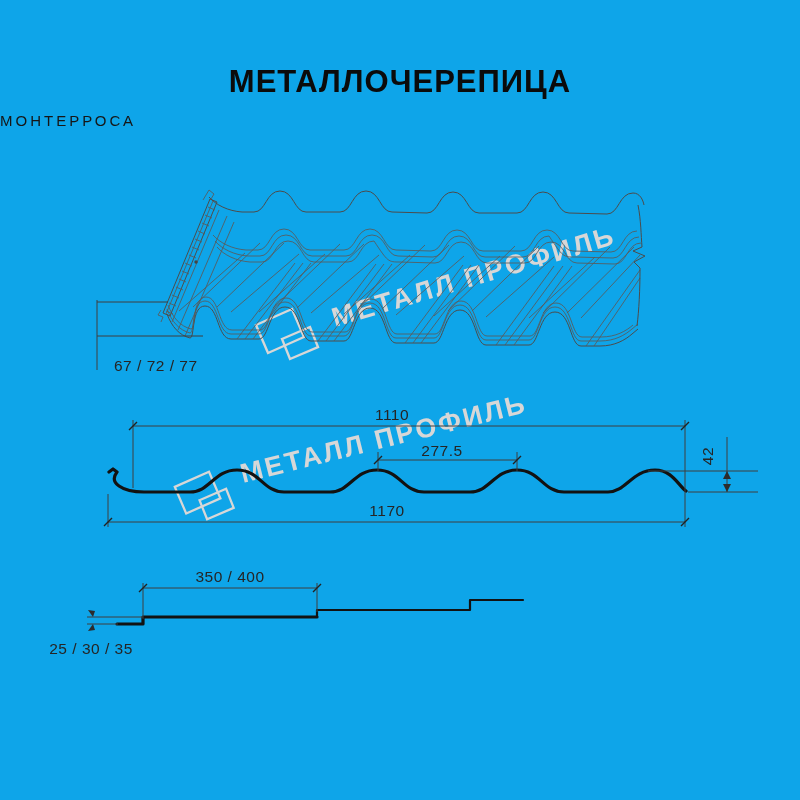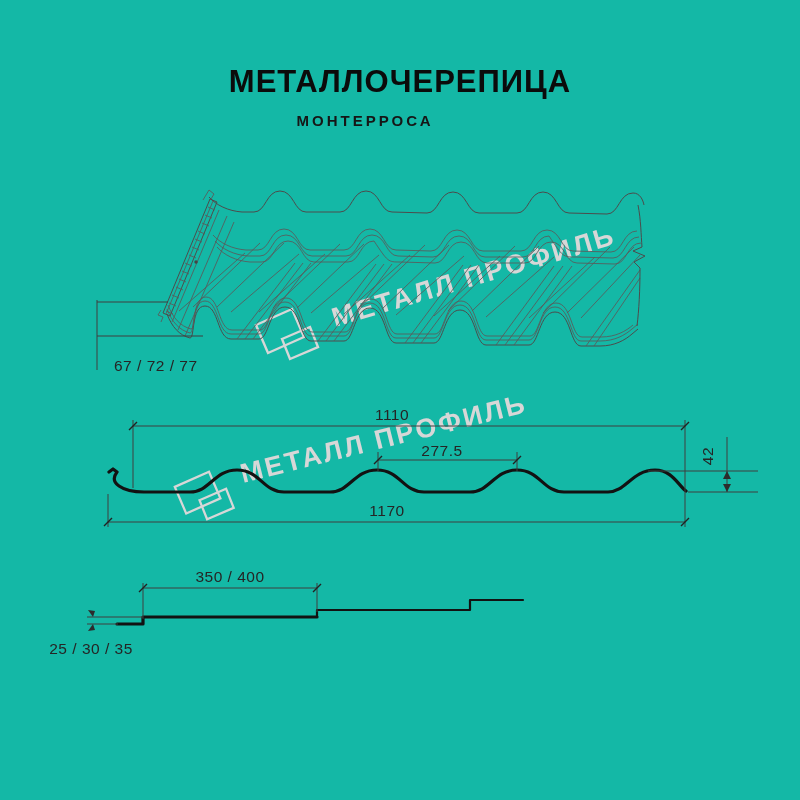--- a/index.html
+++ b/index.html
@@ -1,21 +1,21 @@
 <!DOCTYPE html>
 <html><head>
 <meta charset="utf-8">
 <style>
   html,body{margin:0;padding:0;background:#ffffff;}
-  .page{position:relative;width:800px;height:800px;background:#14b8a6;overflow:hidden;
+  .page{position:relative;width:800px;height:800px;background:#0ea5e9;overflow:hidden;
         font-family:"Liberation Sans","DejaVu Sans",sans-serif;}
   .title{position:absolute;top:64px;left:0;width:800px;text-align:center;
          font-size:31px;font-weight:800;letter-spacing:1px;color:#0b0b0b;}
-  .subtitle{position:absolute;top:112px;left:0;width:730px;text-align:center;
-            font-size:15px;font-weight:700;letter-spacing:3px;color:#161616;}
+  .subtitle{position:absolute;top:112px;left:0;width:730px;text-align:left;
+            font-size:15px;font-weight:400;letter-spacing:3px;color:#161616;}
   svg{position:absolute;top:0;left:0;}
   .thin{stroke:#4c4c4c;stroke-width:1;fill:none;}
   .thin2{stroke:#5a5a5a;stroke-width:.85;fill:none;}
   .dim{stroke:#3f3f3f;stroke-width:1;fill:none;}
   .tick{stroke:#222;stroke-width:1.4;fill:none;}
   .heavy{stroke:#121212;stroke-width:3.2;fill:none;stroke-linecap:round;stroke-linejoin:round;}
   .heavy2{stroke:#121212;stroke-width:2.2;fill:none;stroke-linecap:round;stroke-linejoin:round;}
   .dimtext{font-family:"Liberation Sans","DejaVu Sans",sans-serif;font-size:15.5px;
            fill:#252525;letter-spacing:.5px;}
   .wmtext{font-family:"Liberation Sans","DejaVu Sans",sans-serif;font-size:27px;font-weight:600;

